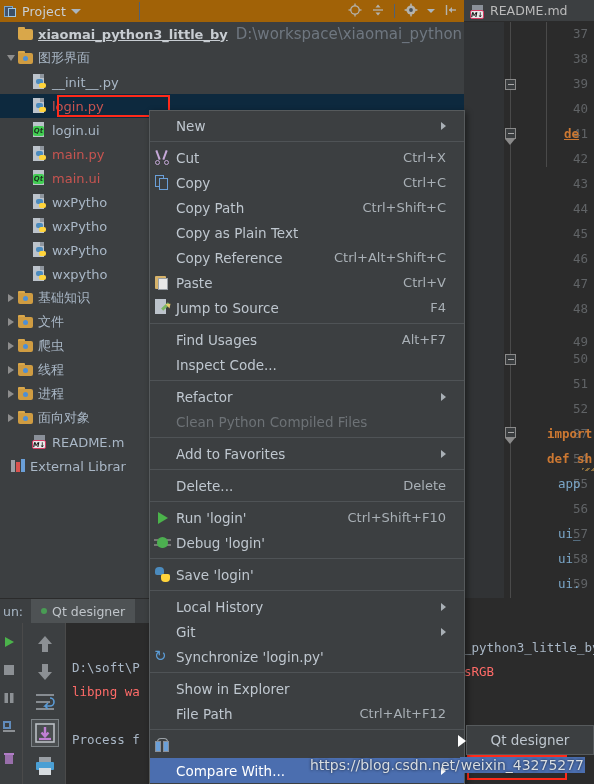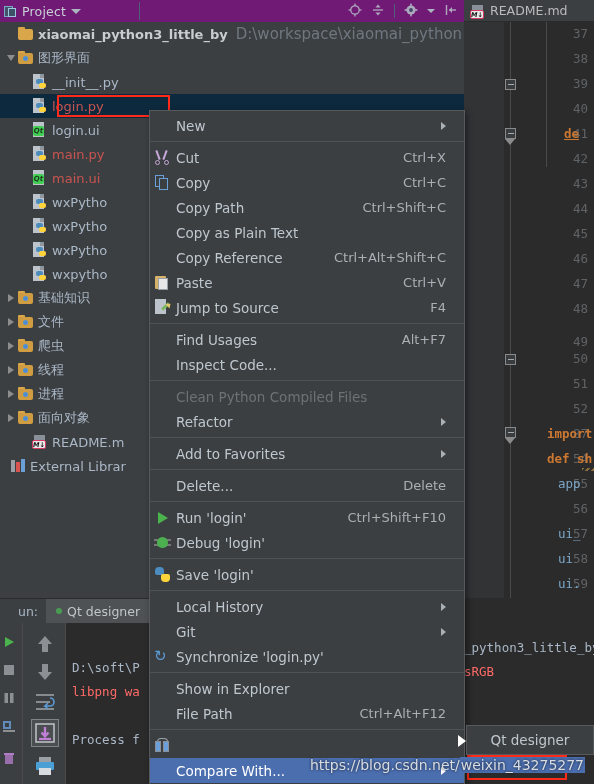--- a/index.html
+++ b/index.html
@@ -9,21 +9,21 @@
     background:#3c3f41;
     color:#bbbbbb;
     font-size:12px;
     position:relative;
   }
   #root { position:relative; width:594px; height:784px; overflow:hidden; }
 
   
   .tw-header {
     position:absolute; left:0; top:0; width:464px; height:22px;
-    background:#701a75; display:flex; align-items:center;
+    background:#a16207; display:flex; align-items:center;
   }
   .tw-header .tw-left { display:flex; align-items:center; padding-left:4px; gap:5px; width:130px;}
   .tw-title { color:#c9d0d6; font-size:12.5px; letter-spacing:.2px;}
   .tw-icon-proj { width:13px; height:13px; position:relative; }
   .tw-icon-proj .a { position:absolute; left:0; top:1px; width:9px; height:11px; border:1.4px solid #7aa6c8; background:#44536a;}
   .tw-icon-proj .b { position:absolute; left:4px; top:3px; width:8px; height:9px; border:1.4px solid #9ec7e4; background:#3c5066;}
   .chev-down {
     width:0;height:0;border-left:5px solid transparent;border-right:5px solid transparent;
     border-top:5px solid #aab5bf;
   }
@@ -40,21 +40,21 @@
     height:24px; display:flex; align-items:center; white-space:nowrap;
     padding-left:4px; font-size:13px; color:#a9b7c6;
   }
   .row.sel { background:#0d293e; }
   .row .arrow { width:14px; flex:0 0 14px; display:flex; justify-content:center;}
   .arrow .tri-r { width:0;height:0;border-top:4.5px solid transparent;border-bottom:4.5px solid transparent;border-left:6px solid #8d8d8d;}
   .arrow .tri-d { width:0;height:0;border-left:4.5px solid transparent;border-right:4.5px solid transparent;border-top:6px solid #8d8d8d;}
   .ind1 { width:14px; flex:0 0 14px;}
   .ind2 { width:28px; flex:0 0 28px;}
   .lbl { margin-left:4px;}
-  .lbl.bold { font-weight:bold; color:#c8cdd2;}
+  .lbl.bold { font-weight:bold; color:#c8cdd2;text-decoration:underline;}
   .lbl.red { color:#c75450;}
   .path-hint { margin-left:8px; color:#6f7780; font-size:15px;}
 
   
   .ic { width:16px; height:16px; flex:0 0 16px; position:relative; display:inline-block;}
   .ic-folder .fbody{ position:absolute; left:0; top:3px; width:15px;height:11px;background:#d9a74a;border-radius:1px 2px 2px 2px;}
   .ic-folder .ftab{ position:absolute; left:0; top:1px; width:7px;height:3px;background:#d9a74a;border-radius:1px 1px 0 0;}
   .ic-folder.src .fbody{ background:#cf9c42;}
   .ic-folder.src .dot{ position:absolute; left:5px; top:6px; width:5px;height:5px;background:#4e8fd4;border-radius:50%;}
   .ic-py .page{ position:absolute; left:1px; top:0px; width:11px;height:15px;background:#bcc3cb; }
@@ -97,21 +97,21 @@
   .fold-tri { position:absolute; width:0;height:0;border-left:5.5px solid transparent;border-right:5.5px solid transparent;}
   .squiggle { position:absolute; height:3px;
     background:repeating-linear-gradient(135deg,#8a6d3b 0 2px, transparent 2px 4px); }
 
   
   .run-divider { position:absolute; left:0; top:598px; width:464px; height:1px; background:#2b2b2b;}
   .run-header {
     position:absolute; left:0; top:599px; width:464px; height:24px;
     background:#3c3f41; display:flex; align-items:center;
   }
-  .run-label { padding-left:18px; color:#a9b7c6; font-size:12.5px;}
+  .run-label { padding-left:3px; color:#a9b7c6; font-size:12.5px;}
   .run-tab {
     margin-left:8px; height:24px; display:flex; align-items:center; gap:5px;
     padding:0 10px; background:#4e5254; color:#c0c5ca; font-size:12.5px;
   }
   .green-dot { width:6px; height:6px; border-radius:50%; background:#499c54;}
   .run-body { position:absolute; left:0; top:623px; width:464px; height:161px; background:#2b2b2b;}
   .run-left-bar { position:absolute; left:0; top:623px; width:22px; height:161px; background:#3c3f41;}
   .run-tool-col { position:absolute; left:22px; top:623px; width:44px; height:161px; background:#3c3f41; border-left:1px solid #4a4a4a; border-right:1px solid #4a4a4a;}
   .console-text { position:absolute; font-family:"DejaVu Sans Mono", monospace; font-size:12.5px; white-space:pre;}
   .ct-grey { color:#a9b7c6;}
@@ -662,27 +662,27 @@
     <div class="mi">
       <span>Find Usages</span>
       <span class="mi-acc">Alt+F7</span>
     </div>
 
     <div class="mi">
       <span>Inspect Code...</span>
     </div>
     <div class="msep"></div>
 
+    <div class="mi">
+      <span>Refactor</span>
+      <span class="sub-arrow"></span>
+    </div>
+
     <div class="mi dis">
       <span>Clean Python Compiled Files</span>
-    </div>
-
-    <div class="mi">
-      <span>Refactor</span>
-      <span class="sub-arrow"></span>
     </div>
     <div class="msep"></div>
 
     <div class="mi">
       <span>Add to Favorites</span>
       <span class="sub-arrow"></span>
     </div>
     <div class="msep"></div>
 
     <div class="mi">

